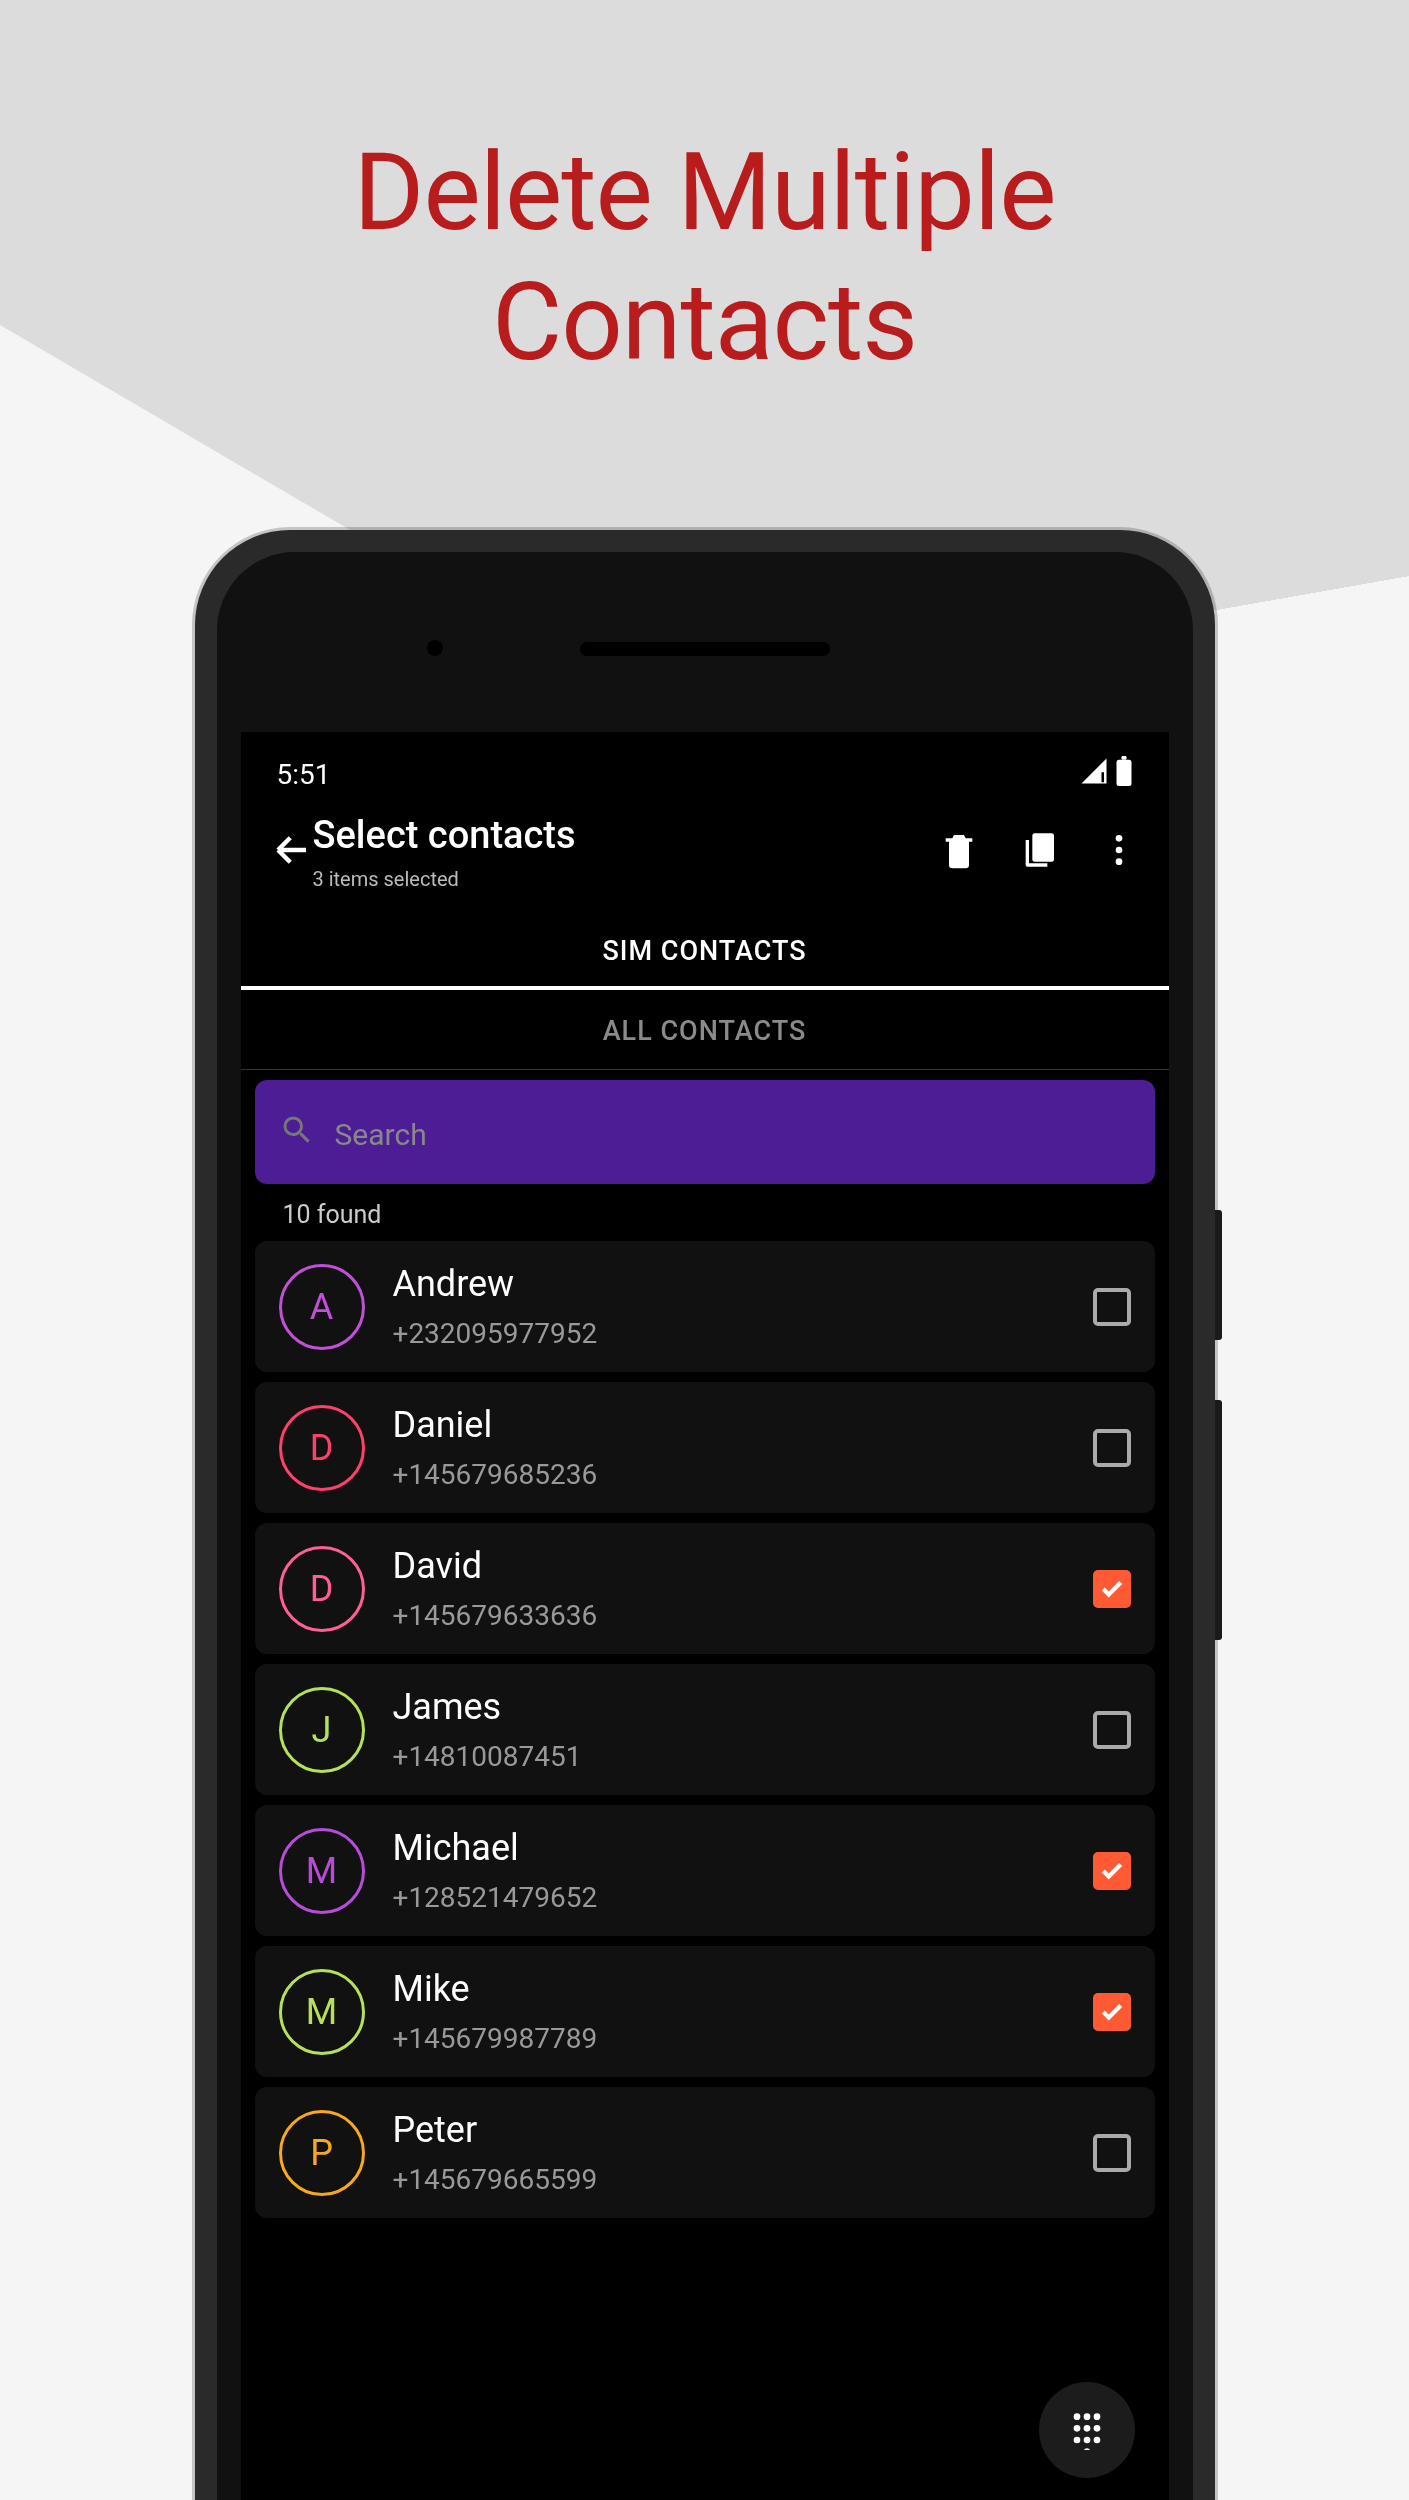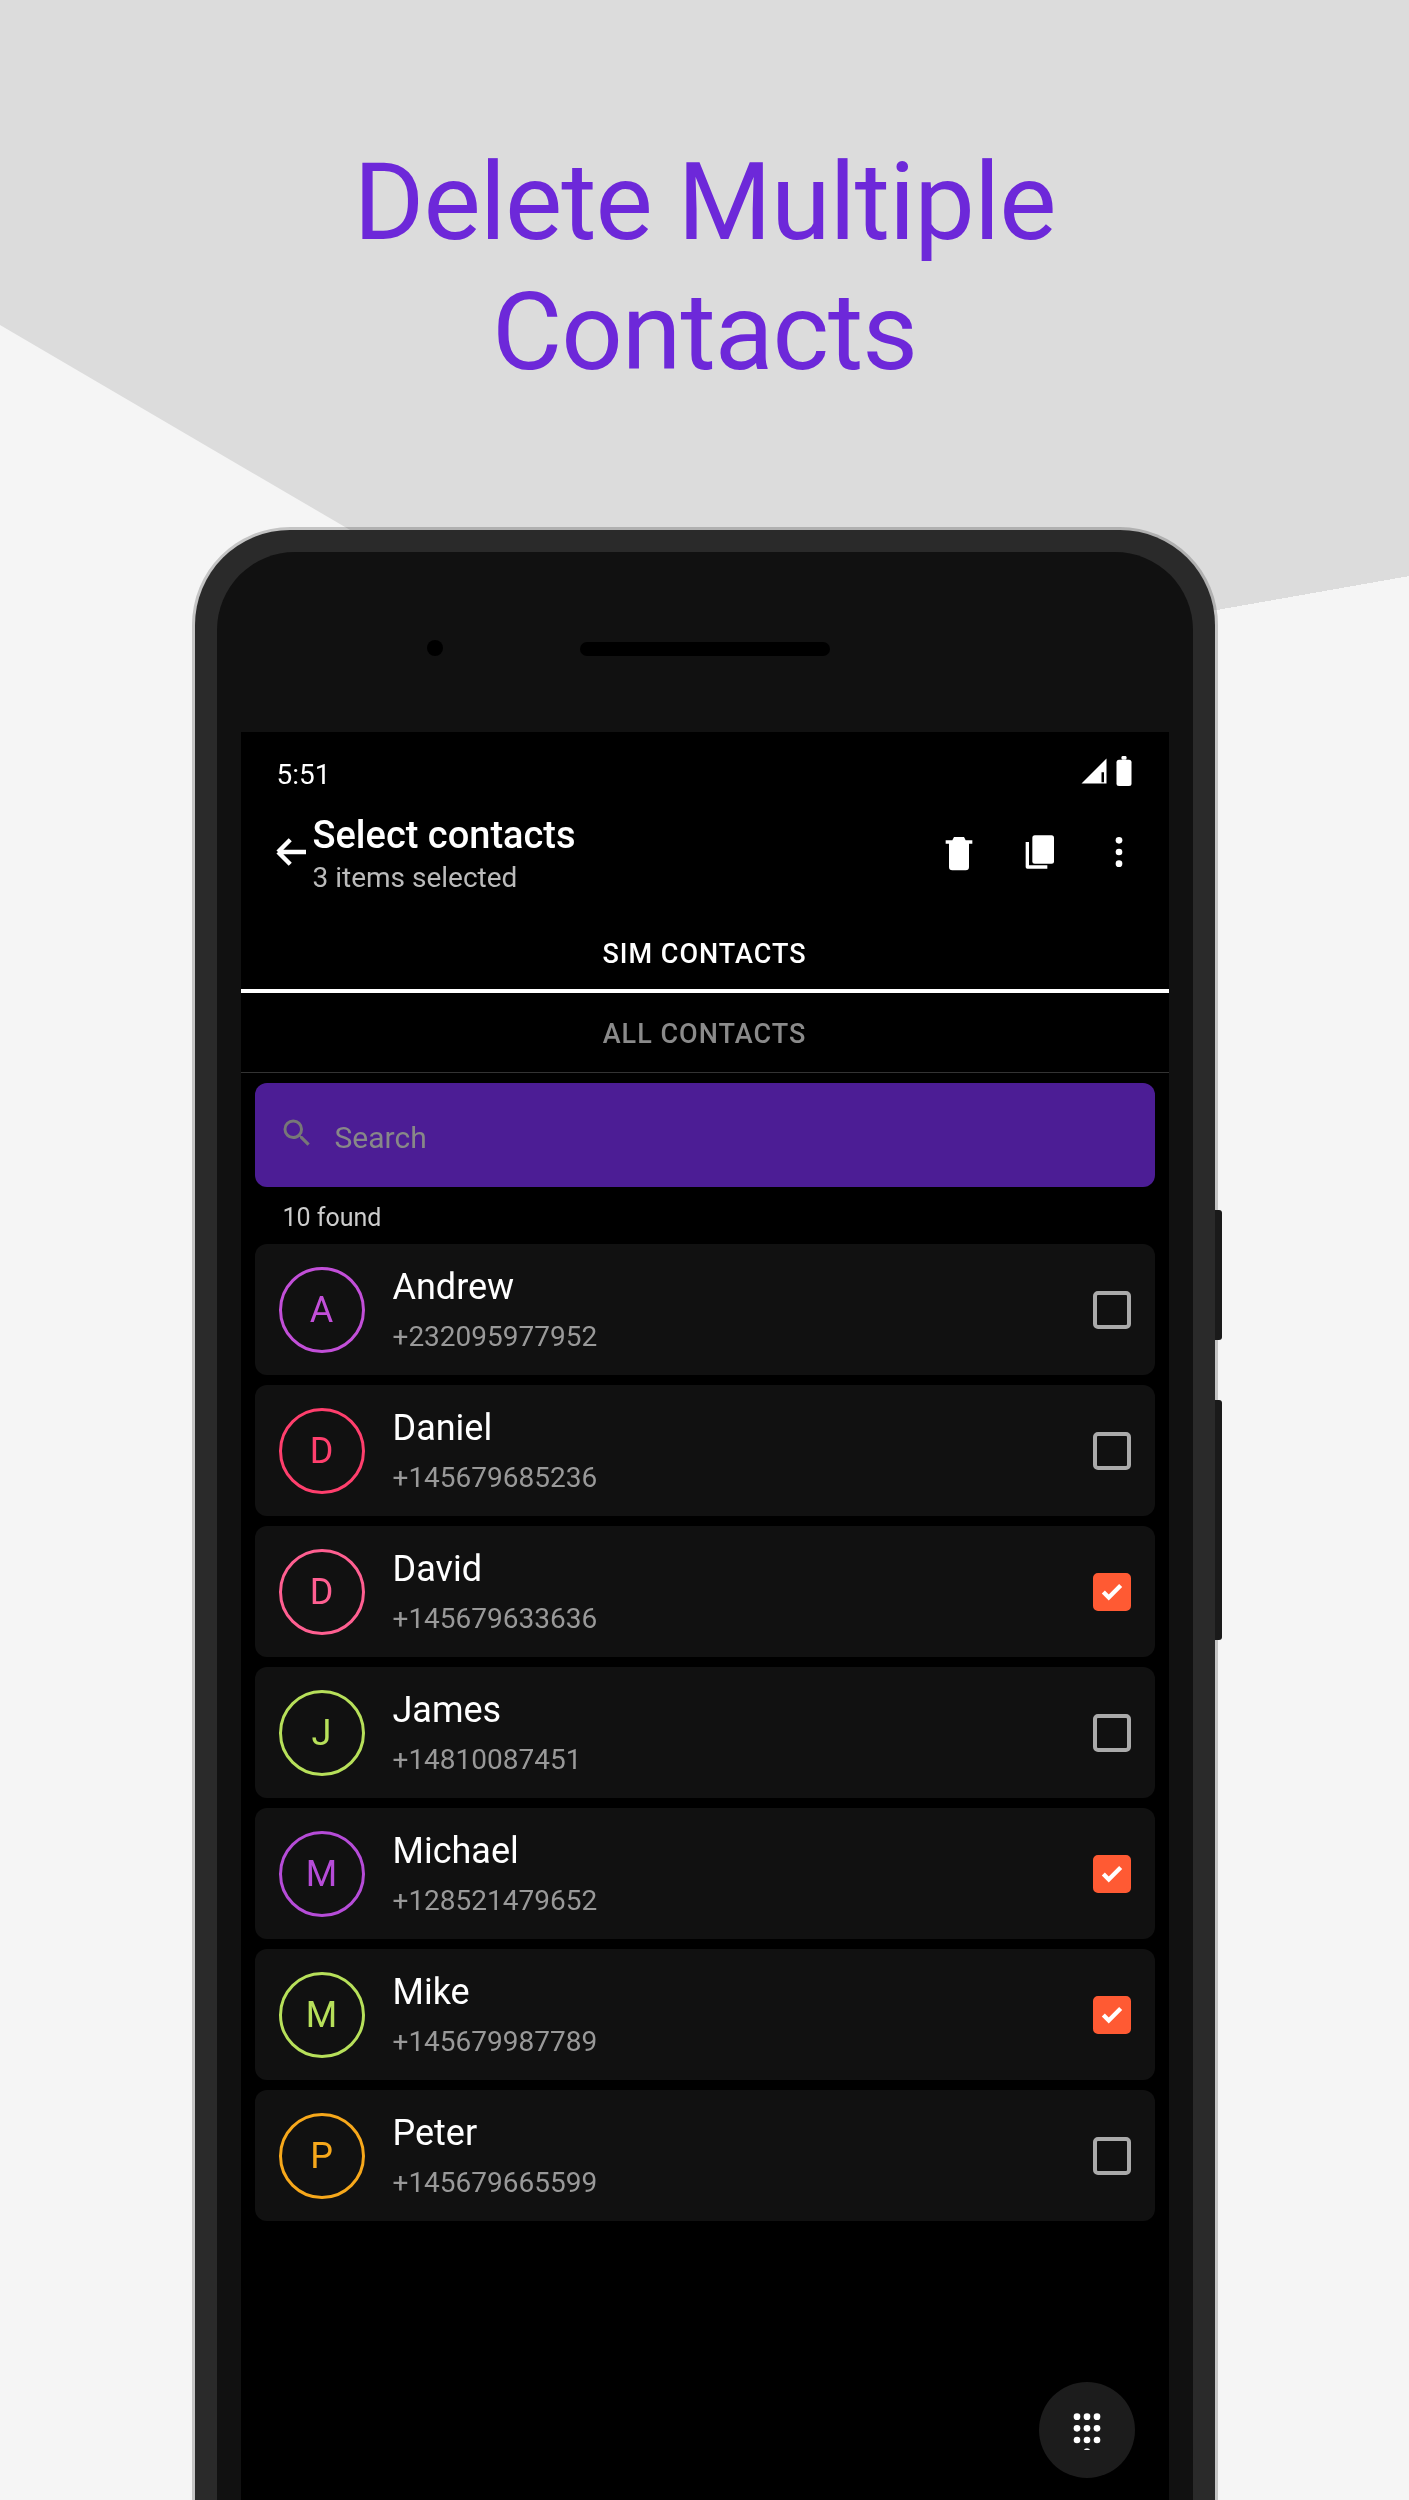--- a/index.html
+++ b/index.html
@@ -20,26 +20,26 @@
   z-index: 0;
 }
 .bg-bottom {
   position: absolute;
   top: 0; left: 0; width: 100%; height: 100%;
   background: #f5f5f5;
   z-index: -1;
 }
 .promo-title {
   position: absolute;
-  top: 138px;
+  top: 128px;
   left: 50%;
   transform: translateX(-50%);
   font-size: 108px;
   font-weight: 400;
-  color: #6d28d9;
+  color: #b91c1c;
   text-align: center;
   line-height: 1.2;
   width: 100%;
   z-index: 1;
   letter-spacing: -1px;
 }
 .phone {
   position: absolute;
   top: 530px;
   left: 50%;
@@ -110,21 +110,21 @@
 .battery-icon svg { width: 18px; height: 30px; }
 .app-bar {
   display: flex;
   align-items: center;
   padding: 10px 30px 18px;
 }
 .back-btn { color: #fff; flex-shrink: 0; }
 .back-btn svg { width: 42px; height: 42px; }
 .app-bar-titles { flex: 1; }
 .app-title { color: #fff; font-size: 38px; font-weight: 500; }
-.app-subtitle { color: #bbb; font-size: 28px; margin-top: 4px; }
+.app-subtitle { color: #bbb; font-size: 20px; margin-top: 10px; }
 .app-bar-actions { display: flex; gap: 40px; align-items: center; }
 .action-btn svg { width: 40px; height: 40px; fill: #fff; }
 .tabs {
   display: flex;
   border-bottom: 1px solid #333;
   flex-direction: column;
 }
 .tab {
   flex: 1;
   text-align: center;

